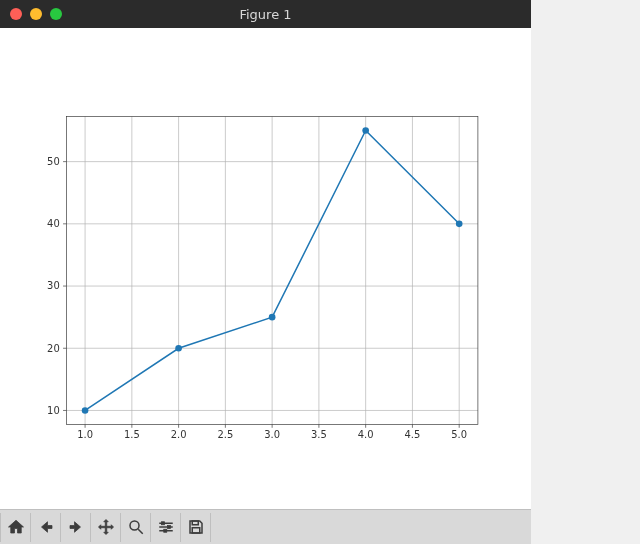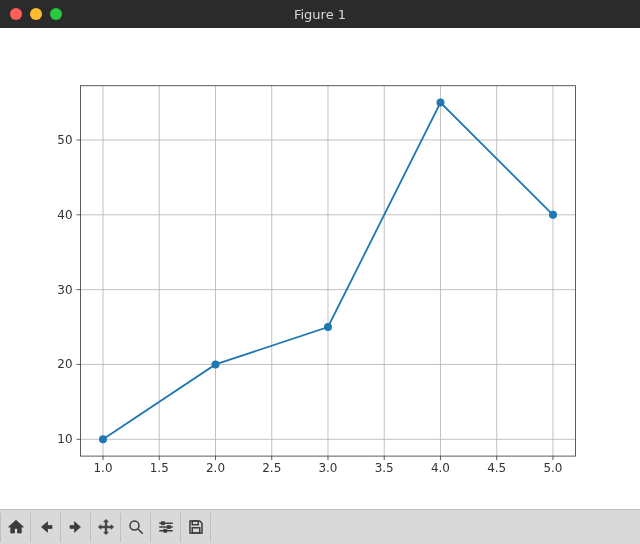--- a/index.html
+++ b/index.html
@@ -5,21 +5,21 @@
   html, body {
     margin: 0;
     padding: 0;
     width: 640px;
     height: 544px;
     font-family: "DejaVu Sans", "Helvetica Neue", Arial, sans-serif;
     background: #f0f0f0;
     overflow: hidden;
   }
   .window {
-    width: 640px;
+    width: 531px;
     height: 544px;
     display: flex;
     flex-direction: column;
     background: #ffffff;
   }
   .titlebar {
     height: 28px;
     background: #2b2b2b;
     display: flex;
     align-items: center;

